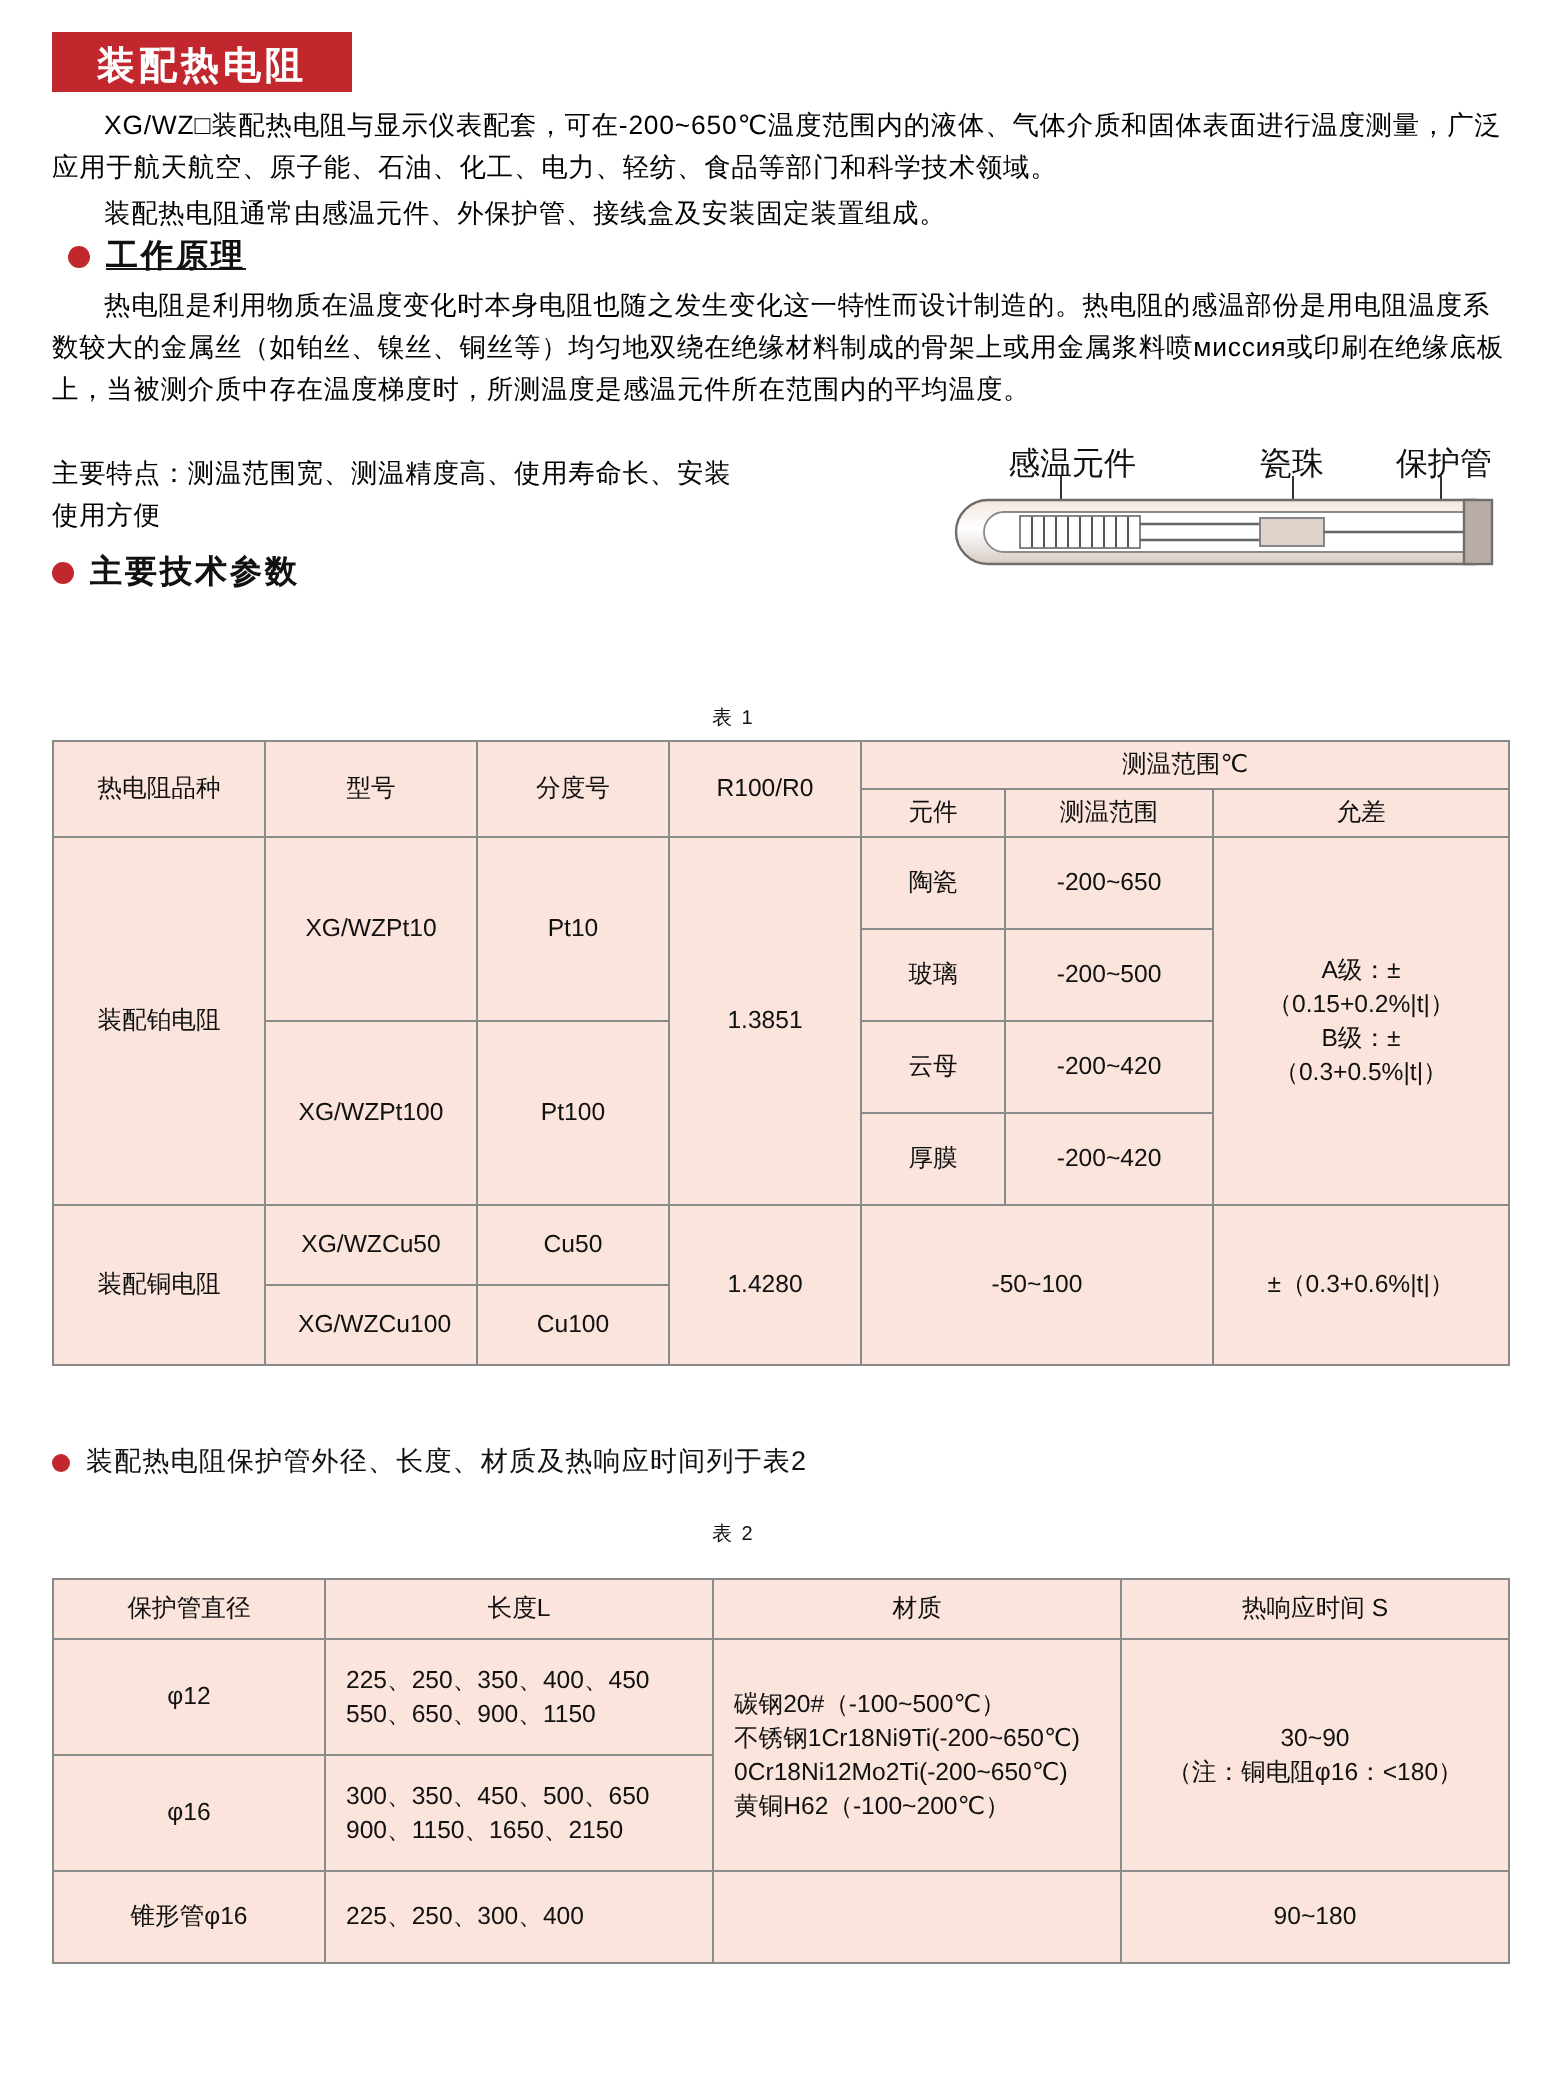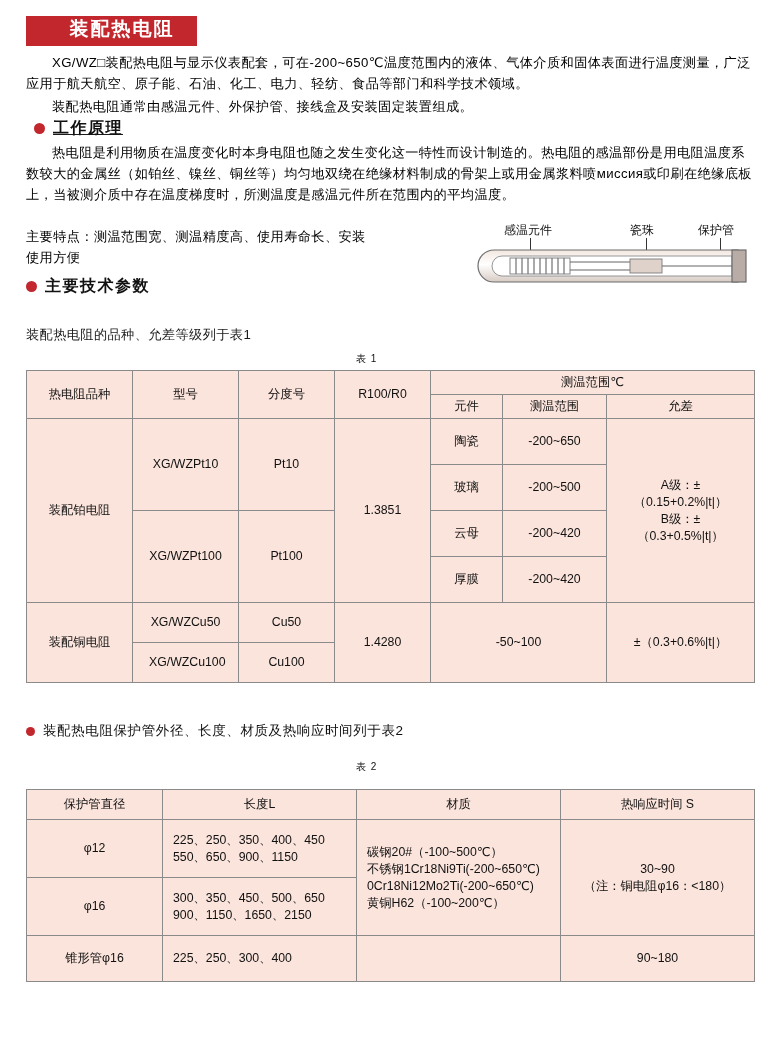--- a/index.html
+++ b/index.html
@@ -25,23 +25,22 @@
 
   
   .title-bar {
     position: absolute;
     left: 26px;
     top: 16px;
     width: 150px;
     height: 30px;
     background: #c1272d;
     display: flex;
-    align-items: flex-start;
+    align-items: flex-end;
     justify-content: center;
-    padding-left: 21px;
   }
   .title-bar .title-text {
     color: #ffffff;
     font-size: 19px;
     font-weight: bold;
     letter-spacing: 2px;
   }
 
   
   .para {
@@ -102,21 +101,21 @@
   
   .diagram {
     position: absolute;
     left: 470px;
     top: 222px;
     width: 290px;
     height: 70px;
   }
   .diagram .lbl {
     position: absolute;
-    font-size: 12px;
+    font-size: 16px;
     color: #111;
     white-space: nowrap;
   }
   .lbl-element { left: 34px;  top: 0px; }
   .lbl-bead    { left: 160px; top: 0px; }
   .lbl-tube    { left: 228px; top: 0px; }
   .diagram .leader {
     position: absolute;
     width: 1px;
     background: #333;
@@ -230,21 +229,20 @@
 
       <rect x="262" y="8" width="14" height="32" fill="#b9aca6" stroke="#6d6d6d" stroke-width="1.2"></rect>
     </svg>
   </div>
 
   <div class="section-head sh-params">
     <span class="bullet-dot"></span>
     <span class="head-text">主要技术参数</span>
   </div>
 
-  <div class="p-table1-intro">装配热电阻的品种、允差等级列于表1</div>
   <div class="table-caption cap-1">表  1</div>
 
   <table class="grid" id="table1">
     <colgroup>
       <col style="width:106px">
       <col style="width:106px">
       <col style="width:96px">
       <col style="width:96px">
       <col style="width:72px">
       <col style="width:104px">

